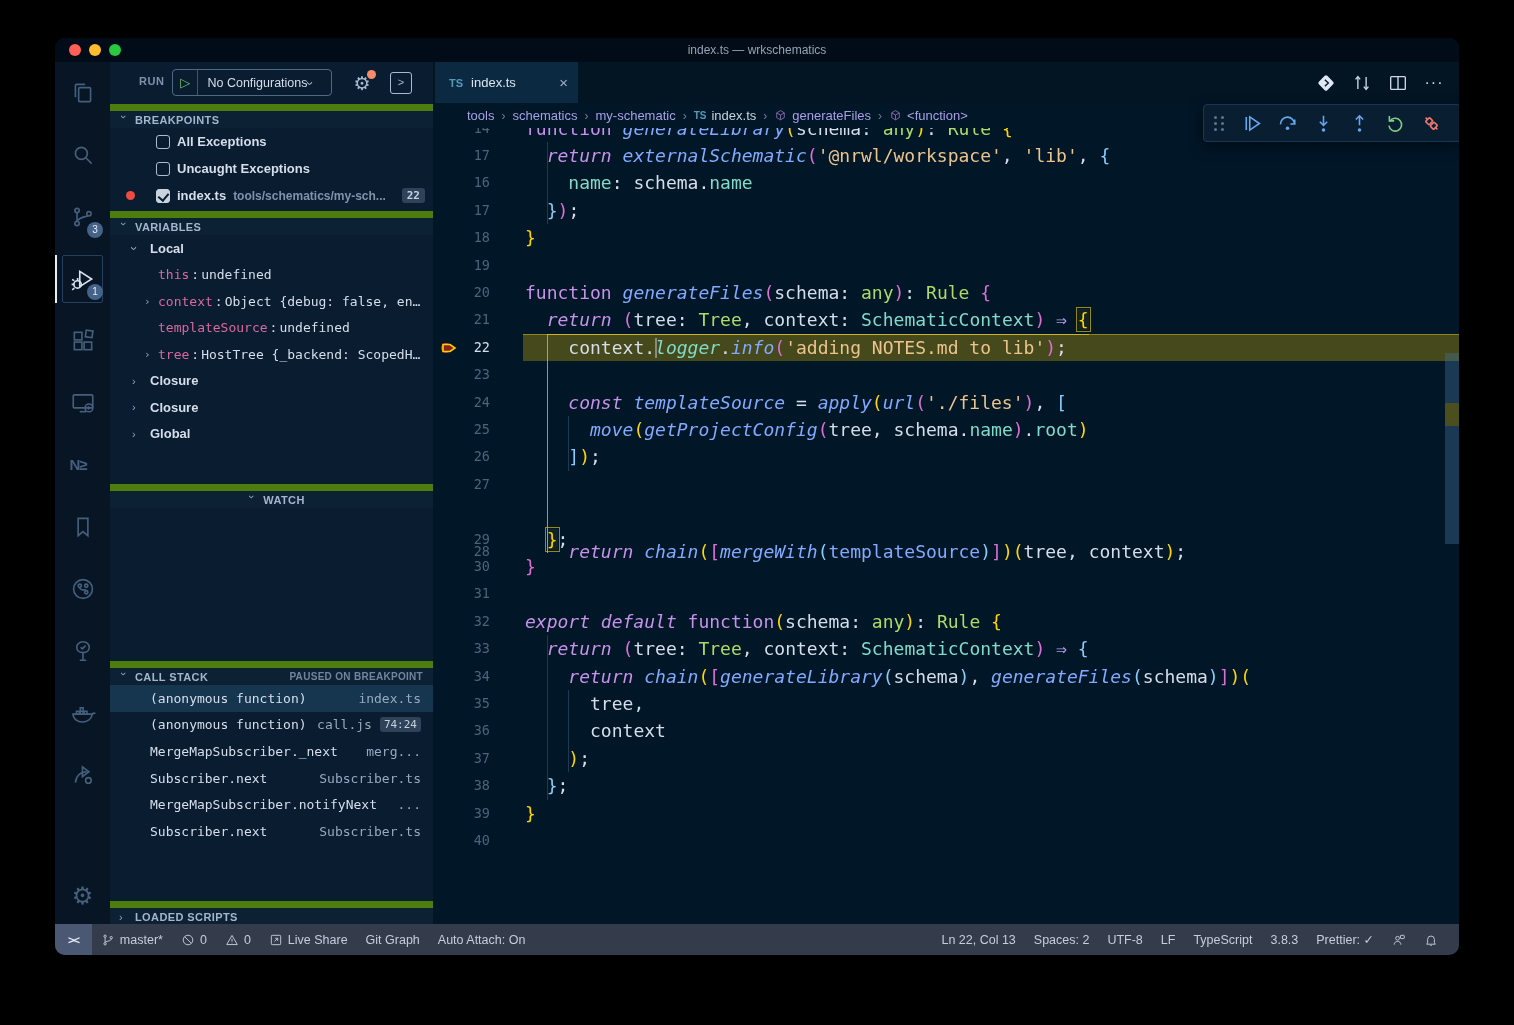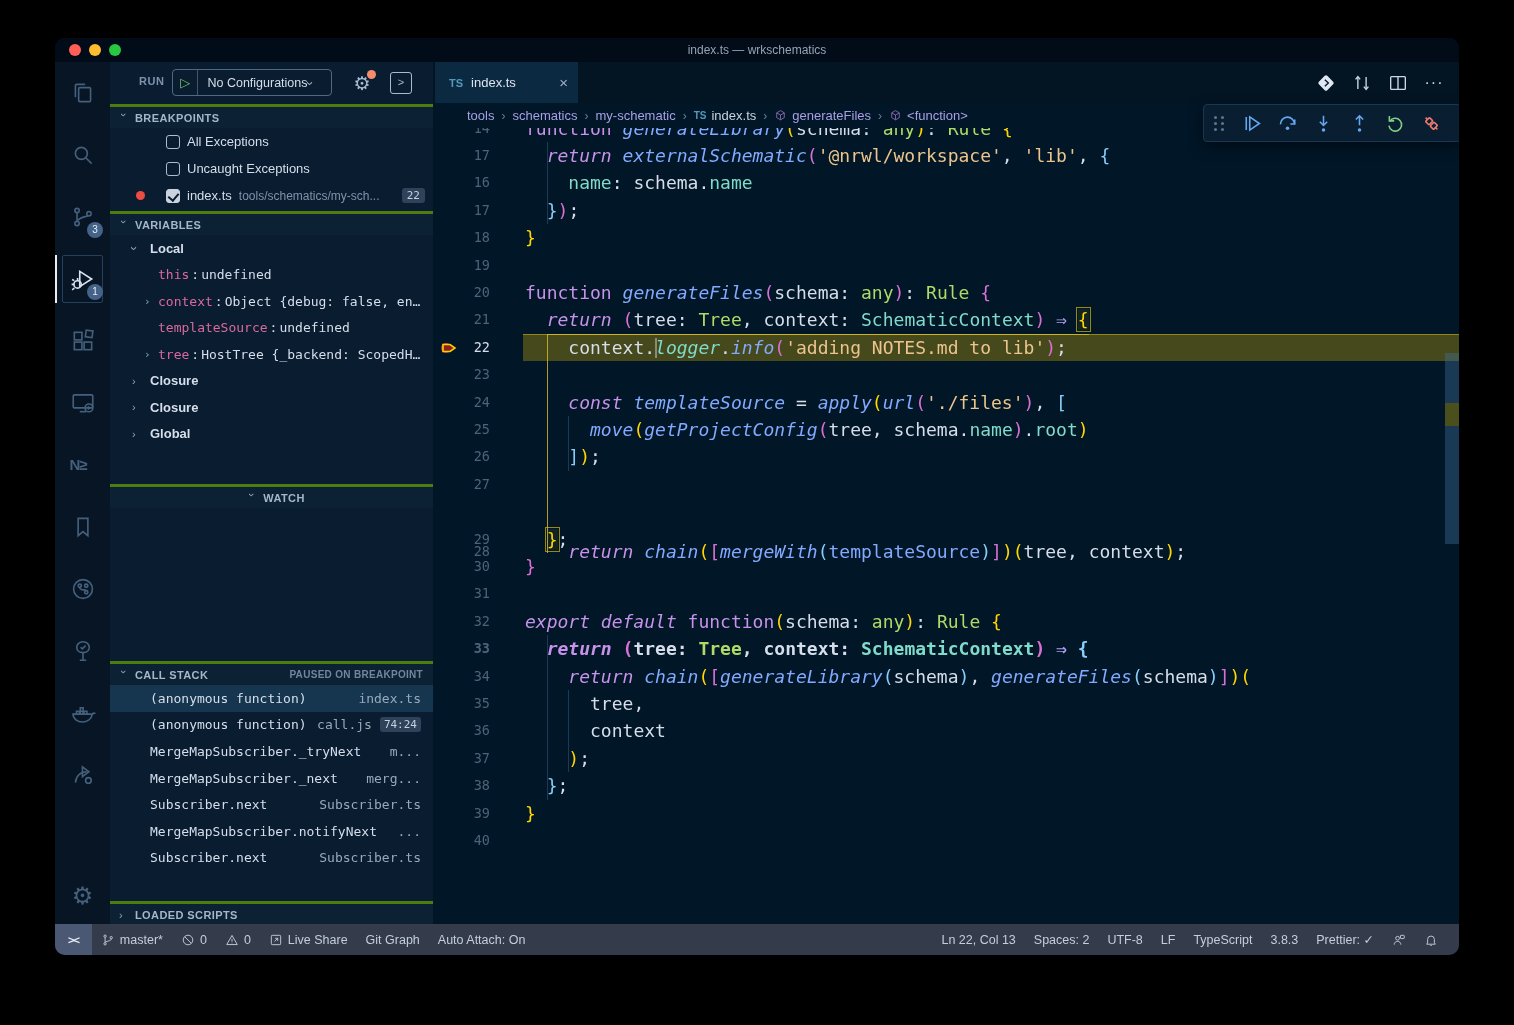--- a/index.html
+++ b/index.html
@@ -41,26 +41,26 @@
     height:100%;line-height:25px;}
   .rundd .lbl{flex:1;padding-left:9px;font-size:12.5px;color:#d6deeb;white-space:nowrap;}
   .rundd .chev{width:24px;color:#9db2c8;font-size:12px;transform:translateY(1px);}
   .chev-d{display:inline-block;transform:rotate(90deg);font-size:13px;}
   .chev-r{display:inline-block;font-size:13px;}
   .rr-gear{position:absolute;left:240px;top:9px;width:24px;height:24px;color:#a7bad0;font-size:19px;
     line-height:24px;text-align:center;cursor:pointer;font-family:"DejaVu Sans",sans-serif;}
   .rr-gear .dot{position:absolute;right:-2px;top:-1px;width:9px;height:9px;border-radius:50%;background:#f78c6c;}
   .rr-console{position:absolute;left:280px;top:10px;width:22px;height:22px;border:1.5px solid #a7bad0;
     border-radius:3px;color:#a7bad0;font-size:11px;line-height:19px;text-align:center;cursor:pointer;}
-  .sec{position:absolute;left:0;right:0;height:24px;background:#0d2134;border-top:3px solid #4d7c0f;
+  .sec{position:absolute;left:0;right:0;height:24px;background:#0d2134;border-top:7px solid #4d7c0f;
     display:flex;align-items:center;padding-left:9px;gap:6px;cursor:pointer;}
   .sec .sc{color:#8ba6c0;width:10px;font-size:11px;}
   .sec .st{font-size:11px;font-weight:bold;color:#a3b6cb;letter-spacing:.4px;}
   .sec .flag{margin-left:auto;padding-right:10px;font-size:10px;font-weight:bold;color:#71869e;letter-spacing:.3px;}
-  .bp-rows{position:absolute;left:16px;right:0;top:66px;}
+  .bp-rows{position:absolute;left:6px;right:0;top:66px;font-weight:bold;}
   .bp-row{position:relative;height:27px;display:flex;align-items:center;padding-left:40px;gap:7px;cursor:pointer;}
   .bp-dot{position:absolute;left:10px;width:9px;height:9px;border-radius:50%;background:#ec4c41;}
   .cb{width:14px;height:14px;border-radius:3px;border:1.5px solid #aebdcc;background:transparent;flex:none;position:relative;}
   .cb.on{background:#c9d3df;border-color:#c9d3df;}
   .cb.on::after{content:"";position:absolute;left:3px;top:1px;width:5px;height:8px;border:solid #0b1c2e;
     border-width:0 2px 2px 0;transform:rotate(40deg);}
   .bp-label{font-size:13px;color:#d6deeb;white-space:nowrap;}
   .bp-detail{font-size:12px;color:#7e93aa;white-space:nowrap;overflow:hidden;flex:1;}
   .mini-badge{background:#2e425a;color:#c4d1e0;font-size:11px;border-radius:3px;padding:1px 5px;margin-right:8px;
     font-family:"DejaVu Sans Mono",monospace;}
@@ -329,24 +329,20 @@
         <div class="csrow sel">
           <span class="cs-fn">(anonymous function)</span>
           <span class="cs-file">index.ts</span>
         </div>
         <div class="csrow">
           <span class="cs-fn">(anonymous function)</span>
           <span class="cs-file">call.js</span>
           <span class="cs-badge">74:24</span>
         </div>
         <div class="csrow">
-          <span class="cs-fn">MergeMapSubscriber._tryNext</span>
-          <span class="cs-file">m...</span>
-        </div>
-        <div class="csrow">
           <span class="cs-fn">MergeMapSubscriber._next</span>
           <span class="cs-file">merg...</span>
         </div>
         <div class="csrow">
           <span class="cs-fn">Subscriber.next</span>
           <span class="cs-file">Subscriber.ts</span>
         </div>
         <div class="csrow">
           <span class="cs-fn">MergeMapSubscriber.notifyNext</span>
           <span class="cs-file">...</span>
@@ -495,21 +491,21 @@
             <span class="txt"><span class="t-orchid">}</span></span>
           </div>
           <div class="line" style="top: 465.8px;">
             <span class="num">31</span>
             <span class="txt"></span>
           </div>
           <div class="line" style="top: 493.2px;">
             <span class="num">32</span>
             <span class="txt"><span class="t-kw it">export </span><span class="t-kw it">default </span><span class="t-kw">function</span><span class="t-gold">(</span><span class="t-fg">schema</span><span class="t-fg">: </span><span class="t-type">any</span><span class="t-gold">)</span><span class="t-fg">: </span><span class="t-type">Rule</span><span class="t-gold"> {</span></span>
           </div>
-          <div class="line" style="top: 520.6px; font-weight: bold;">
+          <div class="line" style="top: 520.6px;">
             <span class="num">33</span>
             <span class="txt"><span class="t-fg">  </span><span class="t-kw it">return </span><span class="t-orchid">(</span><span class="t-fg">tree</span><span class="t-fg">: </span><span class="t-type">Tree</span><span class="t-fg">, </span><span class="t-fg">context</span><span class="t-fg">: </span><span class="t-teal">SchematicContext</span><span class="t-orchid">)</span><span class="t-fg"> </span><span class="t-arrow">⇒</span><span class="t-fg"> </span><span class="t-sky">{</span></span>
           </div>
           <div class="line" style="top: 548px;">
             <span class="num">34</span>
             <span class="txt"><span class="t-fg">    </span><span class="t-kw it">return </span><span class="t-fn it">chain</span><span class="t-gold">(</span><span class="t-orchid">[</span><span class="t-fn it">generateLibrary</span><span class="t-sky">(</span><span class="t-fg">schema</span><span class="t-sky">)</span><span class="t-fg">, </span><span class="t-fn it">generateFiles</span><span class="t-sky">(</span><span class="t-fg">schema</span><span class="t-sky">)</span><span class="t-orchid">]</span><span class="t-gold">)</span><span class="t-gold">(</span></span>
           </div>
           <div class="line" style="top: 575.4px;">
             <span class="num">35</span>
             <span class="txt"><span class="t-fg">      </span><span class="t-fg">tree</span><span class="t-fg">,</span></span>

